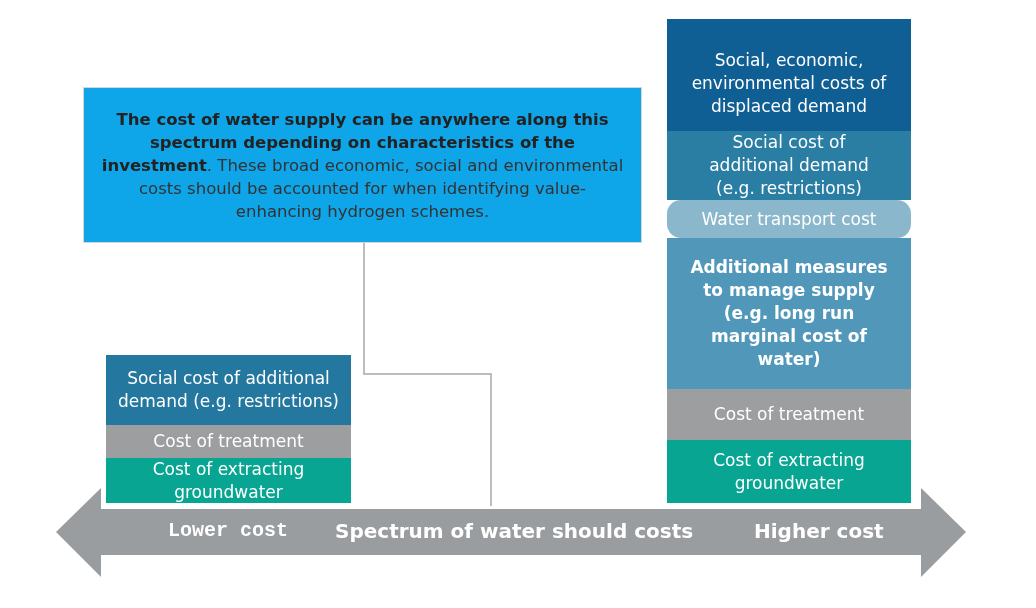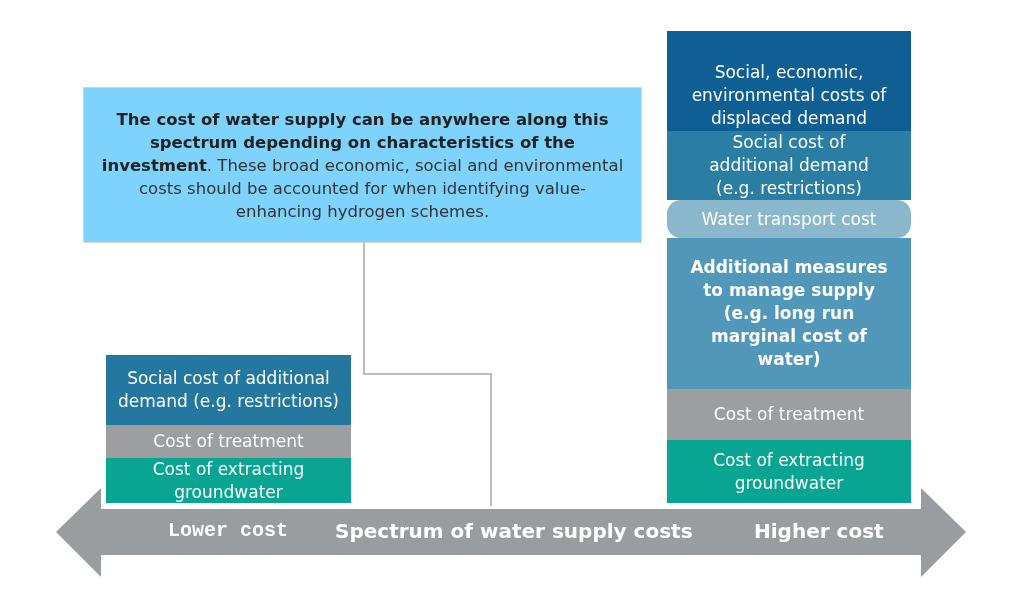--- a/index.html
+++ b/index.html
@@ -3,21 +3,21 @@
 <meta charset="utf-8">
 <style>
   html, body { margin: 0; padding: 0; }
   body {
     width: 1036px; height: 608px; background: #ffffff; position: relative; overflow: hidden;
     font-family: "DejaVu Sans", "Liberation Sans", sans-serif;
   }
   .abs { position: absolute; }
   .callout {
     left: 83px; top: 87px; width: 559px; height: 156px;
-    background: #7dd3fc; border: 1px solid #d6d6d6; box-sizing: border-box;
+    background: #0ea5e9; border: 1px solid #d6d6d6; box-sizing: border-box;
     display: flex; align-items: center; justify-content: center;
     text-align: center; color: #333;
     font-size: 16.5px; line-height: 23px; padding: 0 14px;
   }
   .callout b { font-weight: bold; color: #222; }
   .seg {
     position: absolute; left: 0; right: 0; color: #ffffff;
     display: flex; align-items: center; justify-content: center; text-align: center;
     font-size: 17px; line-height: 23px; box-sizing: border-box; padding: 0 6px;
   }
@@ -30,21 +30,21 @@
     white-space: nowrap;
   }
 </style>
 </head>
 <body>
 
 <svg class="abs arrow-svg" width="1036" height="608">
   <polygon points="56,532 101,488 101,509 921,509 921,488 966,532 921,577 921,555 101,555 101,577" fill="#9a9da0"></polygon>
 </svg>
 <div class="abs arrow-label" style="left:168px;font-family:Liberation Mono, monospace;">Lower cost</div>
-<div class="abs arrow-label" style="left:335px;">Spectrum of water supply costs</div>
+<div class="abs arrow-label" style="left:335px;">Spectrum of water should costs</div>
 <div class="abs arrow-label" style="left:726px;margin-left:28px;">Higher cost</div>
 
 <div class="abs callout">
   <div><b>The cost of water supply can be anywhere along this spectrum depending on characteristics of the investment</b><span>. These broad economic, social and environmental costs should be accounted for when identifying value-enhancing hydrogen schemes.</span></div>
 </div>
 
 <div class="abs connector" style="left:363px; top:243px; width:2px; height:132px;"></div>
 <div class="abs connector" style="left:363px; top:373px; width:129px; height:2px;"></div>
 <div class="abs connector" style="left:490px; top:373px; width:2px; height:133px;"></div>
 
@@ -54,21 +54,21 @@
   </div>
   <div class="seg" style="top:70px; height:33px; background:#9c9ea0;">
     <span>Cost of treatment</span>
   </div>
   <div class="seg" style="top:103px; height:45px; background:#08a592;">
     <span>Cost of extracting groundwater</span>
   </div>
 </div>
 
 <div class="abs stack-right">
-  <div class="seg" style="top:12px; height:128px; background:#0f5f94; padding:0 12px;">
+  <div class="seg" style="top:0; height:128px; background:#0f5f94; padding:0 12px;">
     <span>Social, economic, environmental costs of displaced demand</span>
   </div>
   <div class="seg" style="top:112px; height:69px; background:#2a7da3; padding:0 30px;">
     <span>Social cost of additional demand (e.g. restrictions)</span>
   </div>
   <div class="seg" style="top:181px; height:38px; background:#8bb7cd;border-radius:14px;">
     <span>Water transport cost</span>
   </div>
   <div class="seg" style="top:219px; height:151px; background:#5197ba; padding:0 12px;font-weight:bold;">
     <span>Additional measures to manage supply (e.g. long run marginal cost of water)</span>

